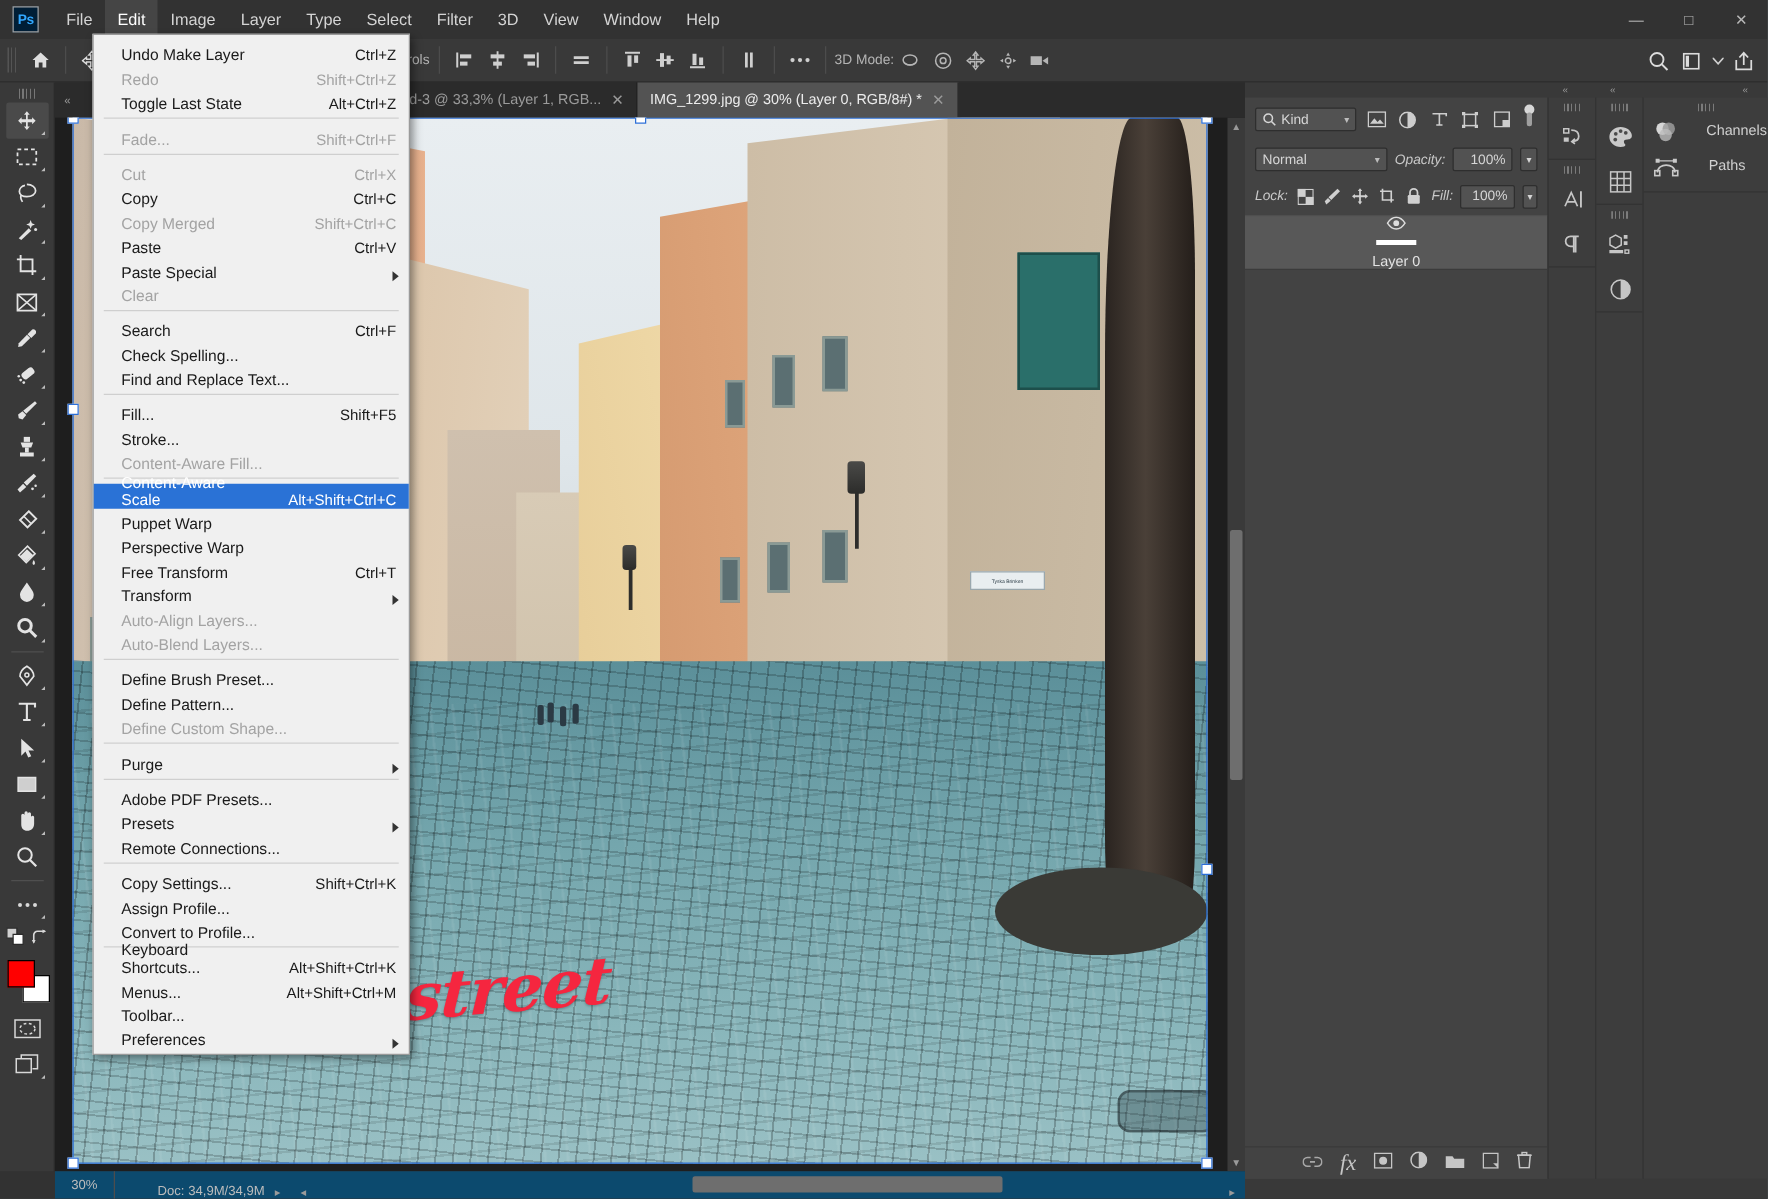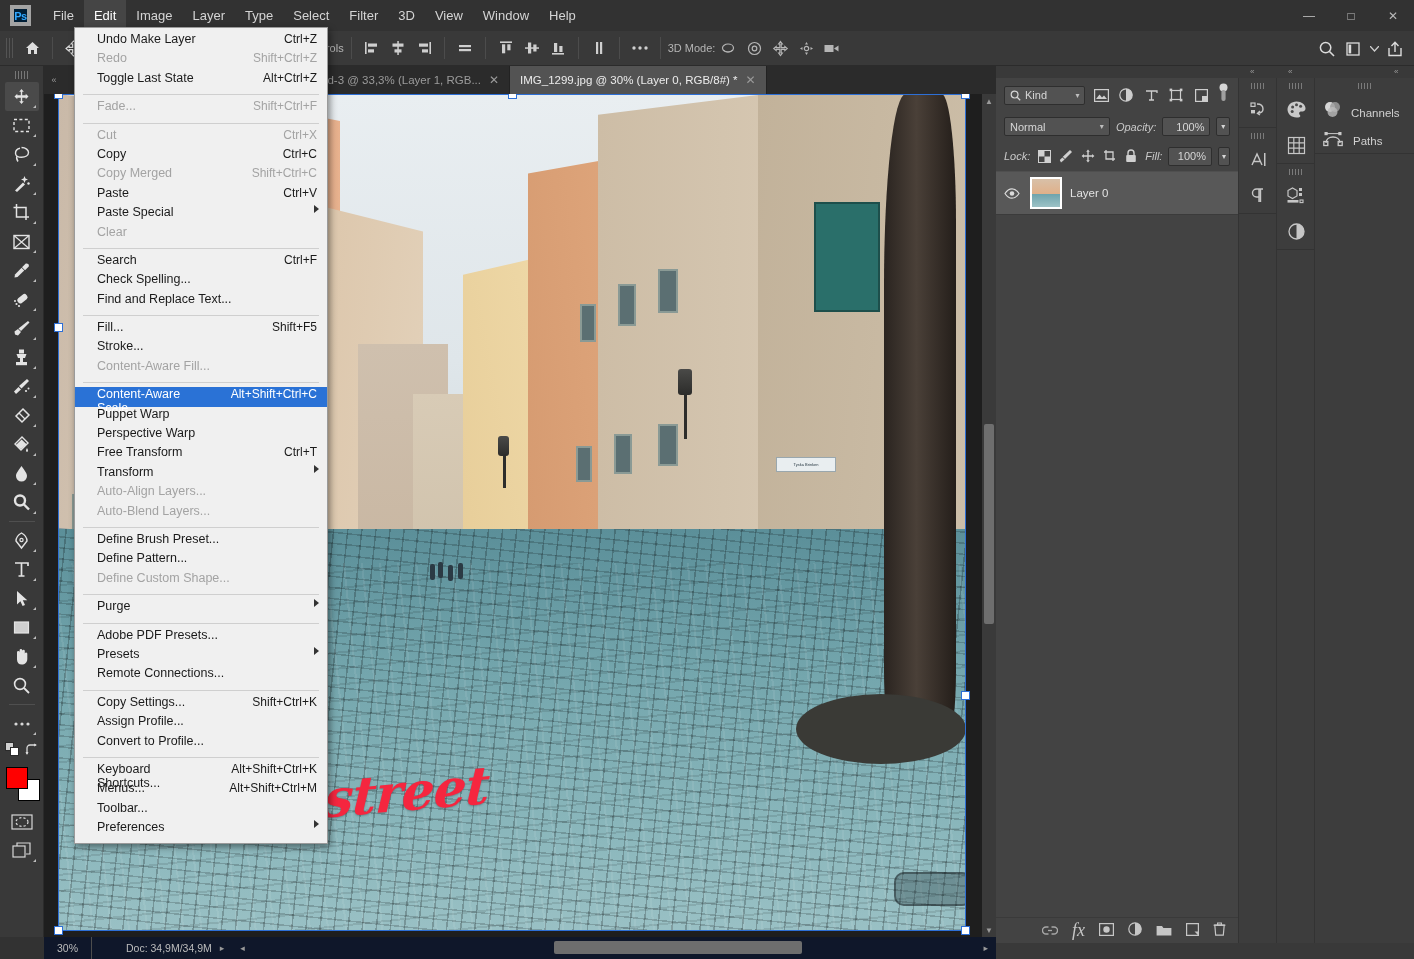--- a/index.html
+++ b/index.html
@@ -12,21 +12,21 @@
   }
   #app{ position:relative; width:1414px; height:959px; }
 
   
   .titlebar{
     position:absolute; left:0; top:0; width:1414px; height:31px;
     background:#323232; display:flex; align-items:center;
   }
   .ps-logo{
     width:21px; height:21px; margin-left:10px;
-    border:4px solid #a3a3a3; background:#001e36;
+    border:1px solid #a3a3a3; background:#001e36;
     color:#31a8ff; font-size:11px; font-weight:bold;
     display:flex; align-items:center; justify-content:center;
     letter-spacing:-0.5px;
   }
   .menubar{ display:flex; align-items:center; height:31px; margin-left:12px; }
   .menubar .mi{
     padding:0 10px; height:31px; line-height:31px;
     font-size:13px; color:#d4d4d4; cursor:default; white-space:nowrap;
   }
   .menubar .mi.active{ background:#454545; color:#fff; }
@@ -175,21 +175,21 @@
   .h{ position:absolute; width:9px;height:9px;background:#fff;border:1px solid #2d6fd6;}
   
   .vscroll{ position:absolute; right:0; top:0; width:14px; height:843px; background:#3a3a3a;}
   .vthumb{ position:absolute; left:2px; top:330px; width:10px; height:200px; background:#6e6e6e; border-radius:2px;}
   .sc-arrow{ position:absolute; left:0; width:14px; height:14px; color:#9a9a9a; font-size:8px;
     display:flex;align-items:center;justify-content:center;}
 
   
   .statusbar{
     position:absolute; left:44px; top:937px; width:952px; height:22px;
-    background:#0f172a; display:flex; align-items:center; font-size:10.5px; color:#bcbcbc;
+    background:#0c4a6e; display:flex; align-items:flex-end; font-size:10.5px; color:#bcbcbc;
   }
   .st-zoom{ width:48px; text-align:center; border-right:1px solid #4d4d4d; line-height:22px;}
   .st-doc{ padding-left:34px; }
   .st-arrow{ color:#9a9a9a; margin:0 8px; font-size:9px;}
   .hthumb{ position:absolute; left:510px; top:4px; width:248px; height:13px;
     background:#6e6e6e; border-radius:2px;}
   .st-right{ position:absolute; right:8px; color:#9a9a9a; font-size:9px;}
 
   
   .rightzone{ position:absolute; left:996px; top:66px; width:418px; height:893px; background:#393939;}
@@ -202,51 +202,51 @@
      background:#434343; color:#dcdcdc;}
   .lp-menu{ position:absolute; right:10px; top:7px; width:14px; height:11px;
     background:repeating-linear-gradient(to bottom,#cfcfcf 0 2px,transparent 2px 4px);}
   .lp-row{ display:flex; align-items:center; gap:6px; padding:5px 8px; }
   .ctl{ background:#525252; border:1px solid #2e2e2e; height:19px; display:flex;
      align-items:center; color:#d6d6d6; font-size:11px; padding:0 5px; border-radius:2px;}
   .ctl .caret{ margin-left:auto; font-size:8px; color:#bdbdbd; padding-left:6px;}
   .filt-ico{ width:22px;height:20px; display:flex;align-items:center;justify-content:center;color:#cdcdcd;}
   .lbl{ font-size:11px; color:#c9c9c9; white-space:nowrap;font-style:italic;}
   .layer-item{ display:flex; align-items:center; gap:8px; height:44px;
-     background:#585858; padding:0 6px; border-top:1px solid #4f4f4f; border-bottom:1px solid #3b3b3b;}
+     background:#585858; padding:0 6px; border-top:1px solid #4f4f4f; border-bottom:1px solid #3b3b3b;flex-direction:column;}
   .eye{ width:20px; display:flex; align-items:center; justify-content:center; color:#d8d8d8;}
   .lthumb{ width:32px; height:32px; border:2px solid #fff; overflow:hidden; position:relative; background:#888;}
   .lthumb .t1{position:absolute;left:0;top:0;width:100%;height:55%;background:linear-gradient(#d8c0a8,#e0b089);}
   .lthumb .t2{position:absolute;left:0;bottom:0;width:100%;height:45%;background:linear-gradient(#6fa3ac,#9cc2c6);}
   .lname{ font-size:11.5px; color:#e2e2e2;}
   .lp-footer{ position:absolute; left:0; bottom:0; width:242px; height:26px;
      background:#434343; border-top:1px solid #3a3a3a; display:flex; align-items:center;
      justify-content:flex-end; gap:14px; padding-right:12px; color:#b0b0b0;}
 
   .icondock{ position:absolute; left:242px; top:12px; width:38px; height:865px; background:#3d3d3d;
      border-left:1px solid #333;}
   .icondock2{ position:absolute; left:280px; top:12px; width:38px; height:865px; background:#3d3d3d;
      border-left:1px solid #333;}
   .dockgrip{ width:14px;height:6px;margin:5px auto 2px;
      background:repeating-linear-gradient(to right,#7b7b7b 0 1px,transparent 1px 3px);}
   .dockicon{ width:38px;height:36px; display:flex;align-items:center;justify-content:center;color:#c6c6c6;}
   .dockdiv{ width:38px;height:1px;background:#333;}
   .namedock{ position:absolute; left:318px; top:12px; width:100px; height:865px; background:#3d3d3d;
      border-left:1px solid #333;}
-  .nameitem{ display:flex; align-items:flex-end; gap:9px; height:28px; padding-left:8px; color:#d0d0d0; font-size:11.5px;}
+  .nameitem{ display:flex; align-items:center; gap:23px; height:28px; padding-left:8px; color:#d0d0d0; font-size:11.5px;}
   .namedivider{ height:1px; background:#333; margin-top:6px;}
 
   
   .menu{
     position:absolute; left:74px; top:27px; width:254px;
     background:#f0f0f0; border:1px solid #9a9a9a;
     box-shadow:2px 3px 7px rgba(0,0,0,.45);
     padding:4px 0; z-index:50; font-size:12.5px; color:#1a1a1a;
   }
-  .menu .row{ display:flex; align-items:flex-start; height:19.4px; padding:0 10px 0 22px; position:relative;}
+  .menu .row{ display:flex; align-items:flex-end; height:19.4px; padding:0 10px 0 22px; position:relative;}
   .menu .row.dis{ color:#a3a3a3; }
   .menu .row.hl{ background:#2a72d6; color:#fff; }
   .menu .row .k{ margin-left:auto; padding-left:18px; font-size:12px;}
   .menu .row.hl .k{ color:#fff; }
   .menu .sep{ height:1px; background:#cfcfcf; margin:4px 8px; }
   .menu .sub{ position:absolute; right:8px; width:0;height:0;
      border-top:4px solid transparent;border-bottom:4px solid transparent;border-left:5px solid #333;}
 </style>
 </head>
 <body>

